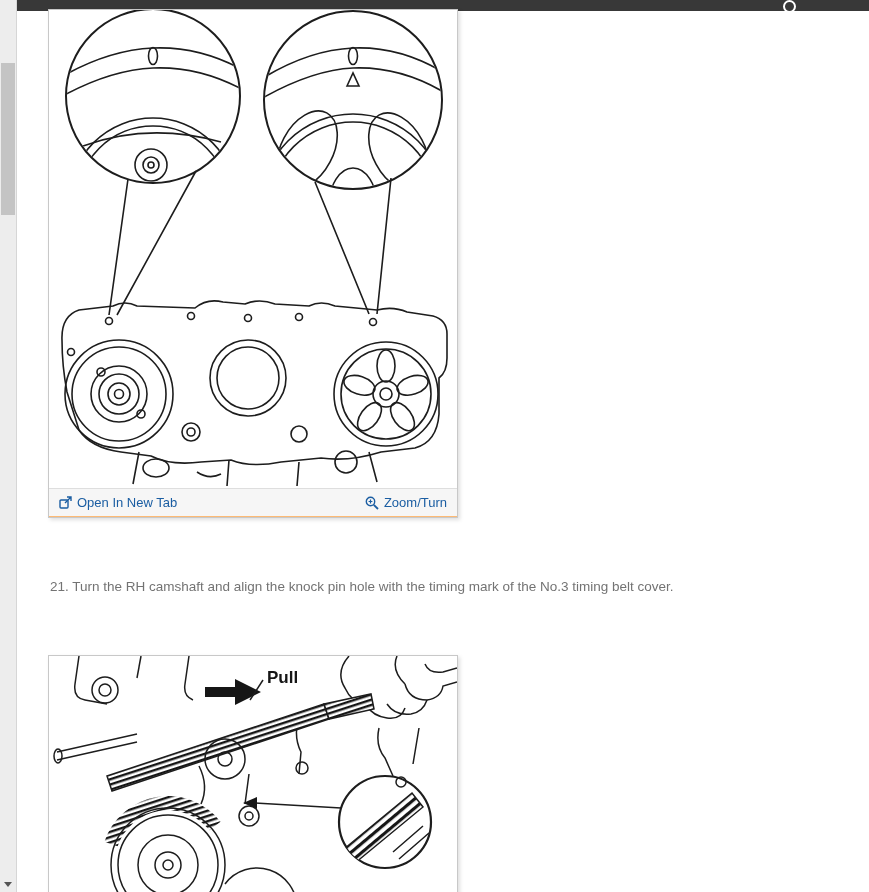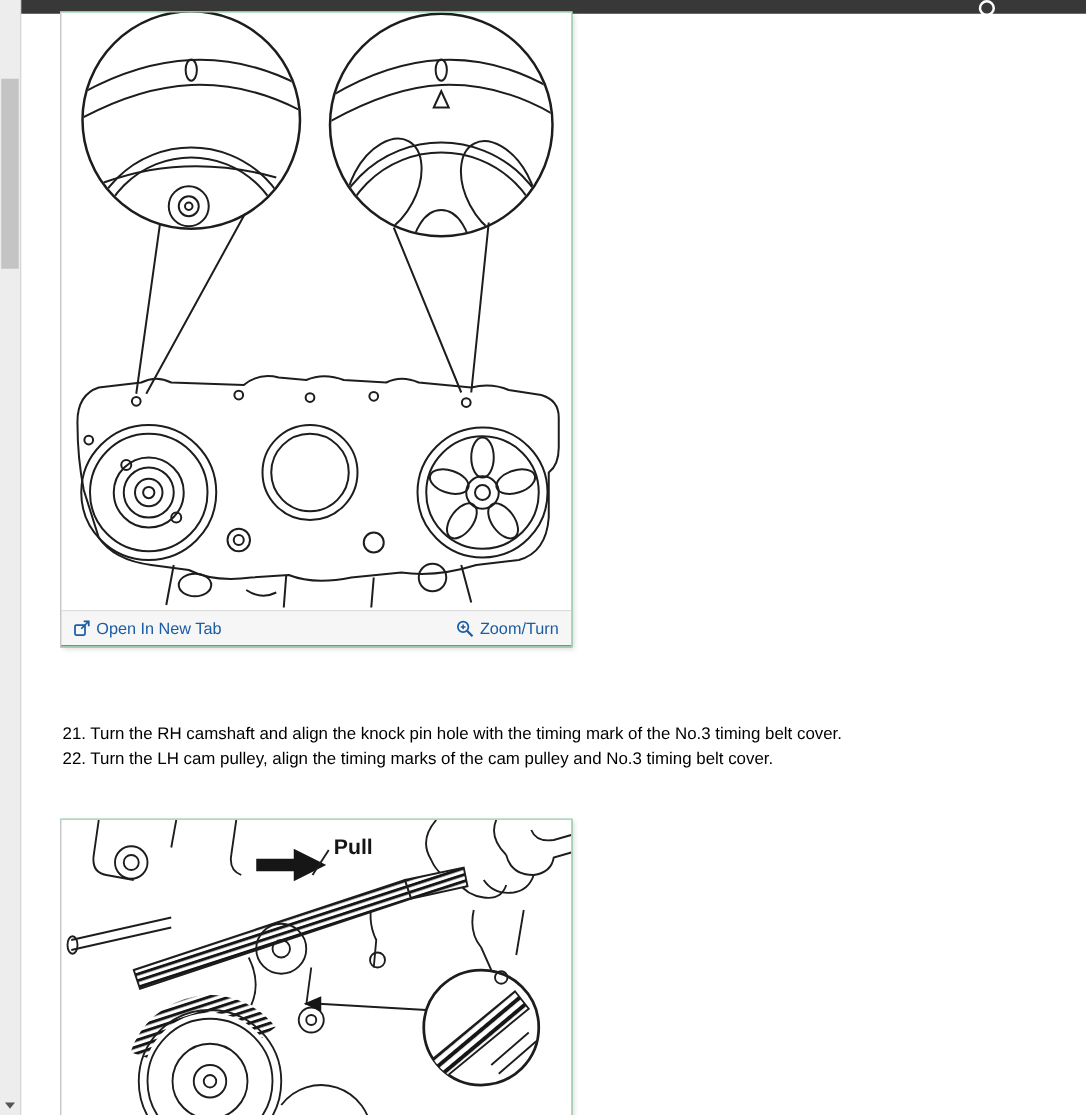--- a/index.html
+++ b/index.html
@@ -35,21 +35,21 @@
     position:absolute;left:17px;top:0;width:852px;height:11px;
     background:#383838;
   }
   .help-ring{
     position:absolute;left:766px;top:0px;width:9px;height:9px;
     border:2px solid #ffffff;border-radius:50%;
   }
 
   
   .fig{
-    position:absolute;background:#22c55e;
+    position:absolute;background:#fdba74;
     border:1px solid #c8c8c8;
     box-shadow:2px 2px 4px rgba(0,0,0,0.13);
     box-sizing:border-box;
   }
   .fig1{left:48px;top:9px;width:410px;height:509px;}
   .fig2{left:48px;top:655px;width:410px;height:330px;}
   .fig-img{display:block;background:#fff;}
 
   .figbar{
     height:28px;border-top:1px solid #dedede;background:#f6f6f6;
@@ -57,21 +57,21 @@
     padding:0 10px;box-sizing:border-box;
   }
   .link{
     color:#1a5da2;font-size:13px;text-decoration:none;cursor:pointer;
     display:flex;align-items:center;gap:5px;
   }
 
   
   .steps{
     position:absolute;left:50px;top:577px;width:740px;
-    font-size:13.5px;color:#000000;line-height:19.5px;
+    font-size:13.5px;color:#737373;line-height:19.5px;
   }
 </style>
 </head>
 <body>
 
 <div class="page">
 
   <div class="scrollbar">
     <div class="scroll-thumb"></div>
     <div class="scroll-btn-down">
@@ -176,21 +176,20 @@
           <path d="M5.5 3.6 V7.4 M3.6 5.5 H7.4" stroke="#1a5da2" stroke-width="1.2" fill="none"></path>
           <line x1="8.8" y1="8.8" x2="13" y2="13" stroke="#1a5da2" stroke-width="1.8"></line>
         </svg>
         <span>Zoom/Turn</span>
       </a>
     </div>
   </div>
 
   <div class="steps">
     <div>21. Turn the RH camshaft and align the knock pin hole with the timing mark of the No.3 timing belt cover.</div>
-    <div>22. Turn the LH cam pulley, align the timing marks of the cam pulley and No.3 timing belt cover.</div>
   </div>
 
   <div class="fig fig2">
     <svg class="fig-img" width="408" height="300" viewBox="0 0 408 300">
       <defs>
         <pattern id="teeth" width="5" height="5" patternUnits="userSpaceOnUse" patternTransform="rotate(72)">
           <rect width="5" height="5" fill="#ffffff"></rect>
           <rect width="2.4" height="5" fill="#161616"></rect>
         </pattern>
         <pattern id="teeth2" width="7" height="7" patternUnits="userSpaceOnUse" patternTransform="rotate(50)">

